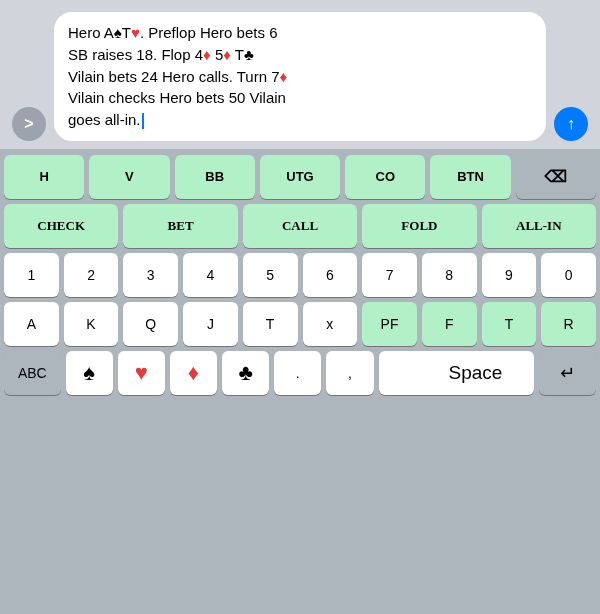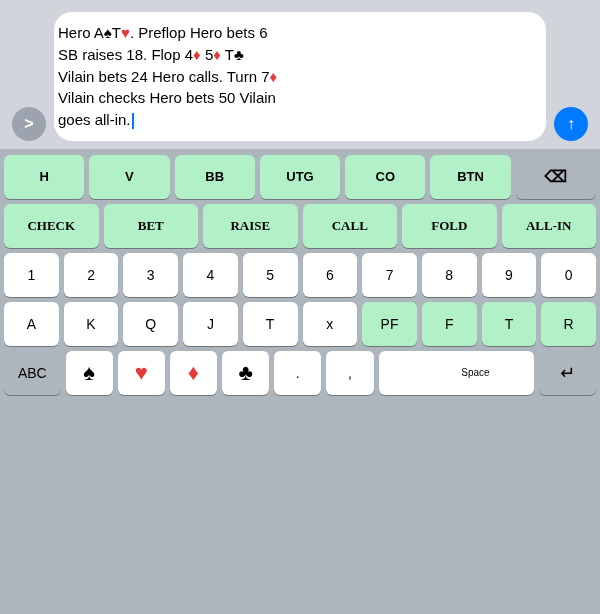--- a/index.html
+++ b/index.html
@@ -35,21 +35,21 @@
       cursor: pointer;
       color: white;
       font-size: 16px;
       font-weight: bold;
     }
 
     .message-bubble {
       flex: 1;
       background: white;
       border-radius: 18px;
-      padding: 10px 4px;
+      padding: 10px 14px;
       font-size: 15px;
       line-height: 1.45;
       color: #000;
       position: relative;
     }
 
     .message-bubble .suit-spade { color: #000; }
     .message-bubble .suit-heart { color: #e63939; }
     .message-bubble .suit-diamond { color: #e63939; }
     .message-bubble .suit-club { color: #000; }
@@ -184,21 +184,20 @@
     <div class="key green">CO</div>
     <div class="key green">BTN</div>
     <div class="key gray">
       <span class="backspace-icon">⌫</span>
     </div>
   </div>
 
   <div class="key-row poker-actions">
     <div class="key green">CHECK</div>
     <div class="key green">BET</div>
-    <div class="key green">RAISE</div>
     <div class="key green">CALL</div>
     <div class="key green">FOLD</div>
     <div class="key green">ALL-IN</div>
   </div>
 
   <div class="key-row">
     <div class="key">1</div>
     <div class="key">2</div>
     <div class="key">3</div>
     <div class="key">4</div>
@@ -234,21 +233,21 @@
       <span class="key-suit heart">♥</span>
     </div>
     <div class="key">
       <span class="key-suit diamond">♦</span>
     </div>
     <div class="key">
       <span class="key-suit club">♣</span>
     </div>
     <div class="key">.</div>
     <div class="key">,</div>
-    <div class="key" style="flex:2.5; font-size:10px;padding-left:38px;">
+    <div class="key" style="flex:2.5; font-size:19px;padding-left:38px;">
       <span>Space</span>
     </div>
     <div class="key gray" style="flex:1.2;">
       <span class="return-icon">↵</span>
     </div>
   </div>
 
 </div>
 
 </body></html>

